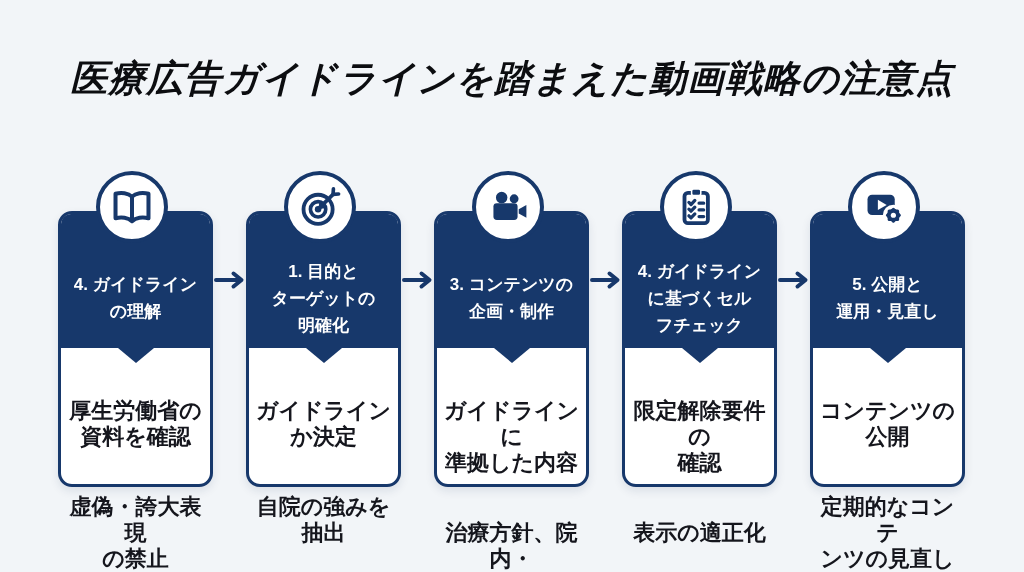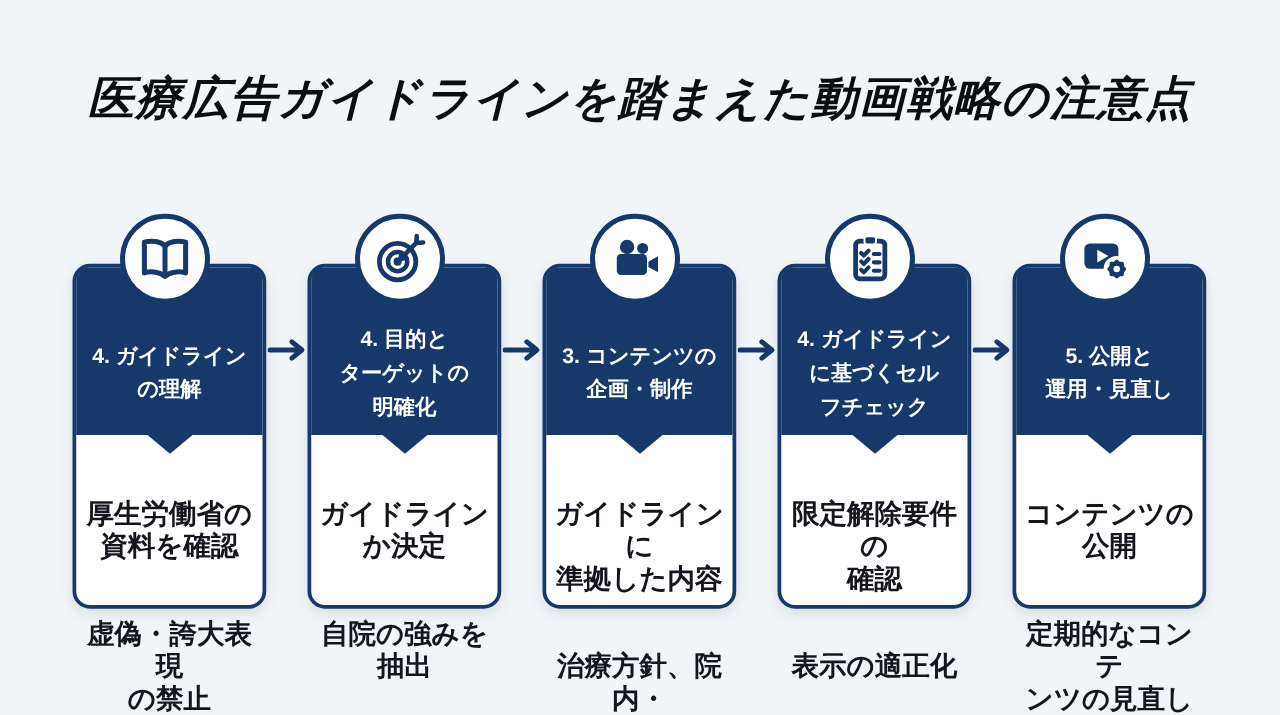--- a/index.html
+++ b/index.html
@@ -168,21 +168,21 @@
         <use href="#icon-arrow-right"></use>
       </svg>
   </div>
 
   <div class="step-card">
     <div class="icon-circle">
       <svg>
           <use href="#icon-target"></use>
         </svg>
     </div>
-    <div class="card-header step-title">4. 目的と
+    <div class="card-header step-title">1. 目的と
 ターゲットの
 明確化</div>
     <div class="notch"></div>
     <div class="card-body">
       <div class="para para0">ガイドライン
 か決定</div>
       <div class="para para1">自院の強みを
 抽出</div>
     </div>
   </div>

